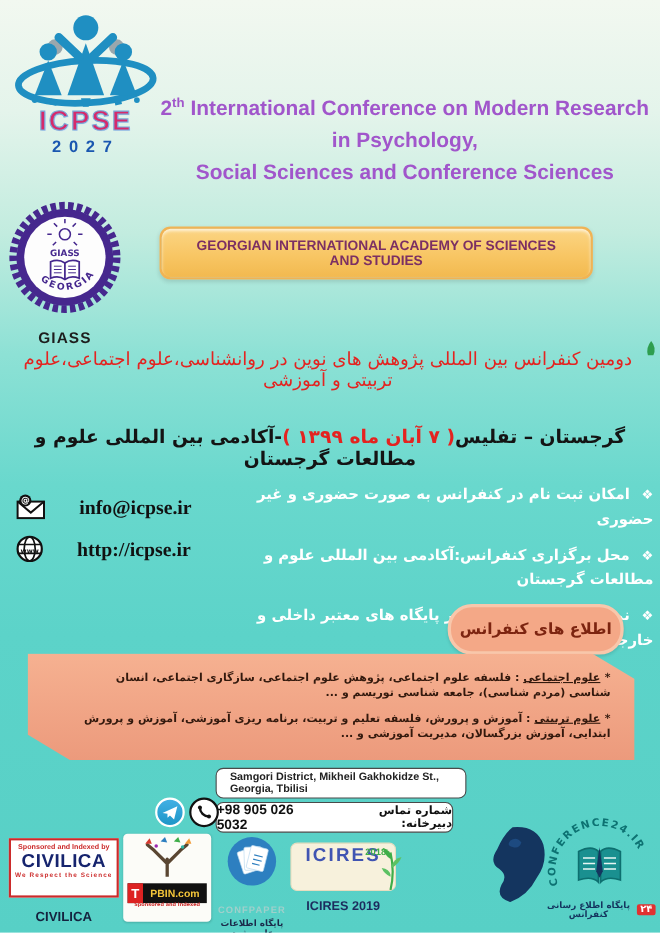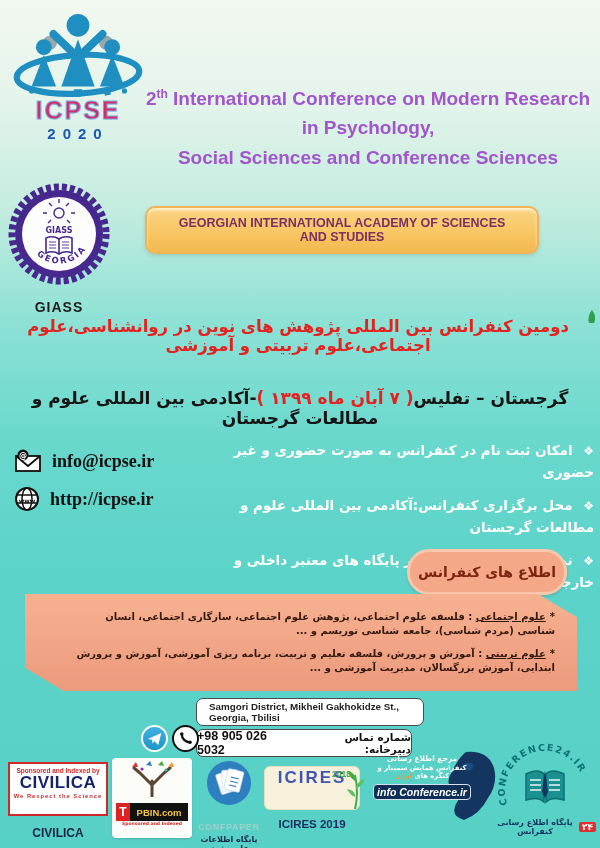--- a/index.html
+++ b/index.html
@@ -22,30 +22,30 @@
   .giass-caption{position:absolute;left:8px;top:299px;width:102px;text-align:center;
     font-family:"Liberation Sans",sans-serif;font-weight:700;font-size:14px;color:#1d1d1d;letter-spacing:1px;}
   .orange-banner{position:absolute;left:145px;top:206px;width:394px;height:48px;border-radius:10px;
     background:linear-gradient(180deg,#fbd584 0%,#f8c664 55%,#f2b94f 100%);border:2px solid #f0b355;
     box-shadow:inset 0 2px 3px rgba(255,255,255,.7),0 2px 4px rgba(0,0,0,.12);
     display:flex;align-items:center;justify-content:center;text-align:center;
     font-family:"Liberation Sans",sans-serif;font-weight:700;font-size:12.5px;color:#7b2f63;padding:0 20px;box-sizing:border-box;}
 
   
   .fa-title{position:absolute;left:6px;top:317px;width:584px;direction:rtl;text-align:center;
-    font-weight:700;font-size:16.5px;color:#e42320;}
+    font-weight:400;font-size:16.5px;color:#e42320;}
   .leaf-decor{position:absolute;right:3px;top:308px;}
   .date-line{position:absolute;left:0;top:388px;width:600px;direction:rtl;text-align:center;
     font-weight:700;font-size:17px;color:#141414;}
   .date-line .red{color:#e42320;}
 
   
   .contact{position:absolute;left:14px;top:446px;}
   .contact-row{display:flex;align-items:center;gap:10px;height:30px;margin-bottom:8px;}
-  .contact-row .txt{font-family:"Liberation Serif","DejaVu Serif",serif;font-weight:700;font-size:18px;color:#111;}
+  .contact-row .txt{font-family:"Liberation Serif","DejaVu Serif",serif;font-weight:700;font-size:18px;color:#111;margin-left:20px;}
 
   
   .features{position:absolute;right:6px;top:440px;width:404px;direction:rtl;text-align:right;}
   .feature{color:#fff;font-weight:700;font-size:13.5px;margin-bottom:12px;line-height:1.6;}
   .feature .bullet{margin-left:6px;font-size:12px;}
 
   
   .topics-pill{position:absolute;right:33px;top:549px;width:154px;height:40px;border-radius:22px;
     background:#f4a887;border:3px solid #f8c7ab;box-shadow:0 2px 3px rgba(0,0,0,.12);
     display:flex;align-items:center;justify-content:center;direction:rtl;
@@ -130,21 +130,21 @@
       <path d="M56,92 L75,38 L94,92 Z" fill="#1f8fc2"></path>
       <path d="M68,52 L47,32" stroke="#1f8fc2" stroke-width="9" stroke-linecap="round"></path>
       <path d="M82,52 L103,32" stroke="#1f8fc2" stroke-width="9" stroke-linecap="round"></path>
       <path d="M70,95 L80,95 L78,104 L72,104 Z" fill="#1f8fc2"></path>
       <rect x="38" y="96" width="7" height="6" fill="#1f8fc2" transform="rotate(12 41 99)"></rect>
       <rect x="105" y="96" width="7" height="6" fill="#1f8fc2" transform="rotate(-12 108 99)"></rect>
       <circle cx="22" cy="97" r="3" fill="#1f8fc2"></circle>
       <circle cx="128" cy="97" r="3" fill="#1f8fc2"></circle>
     </svg>
     <div class="icpse-acronym">ICPSE</div>
-    <div class="icpse-year">2020</div>
+    <div class="icpse-year">2027</div>
   </div>
 
   <div class="title-en">
     <div><span>2</span><sup>th</sup> <span>International Conference on Modern Research in Psychology,</span></div>
     <div>Social Sciences and Conference Sciences</div>
   </div>
 
   <div class="giass-seal">
     <svg width="102" height="128" viewBox="0 0 102 102">
       <circle cx="51" cy="51" r="47" fill="none" stroke="#46288e" stroke-width="7" stroke-dasharray="5 3"></circle>
@@ -297,27 +297,20 @@
       <path d="M10,32 Q4,29 2,24 Q9,25 10,30 Z" fill="#5cc163"></path>
     </svg>
   </div>
   <div class="sp-icires-caption">ICIRES 2019</div>
 
   <div class="sp-infoconf">
     <svg class="infoconf-world" width="62" height="72" viewBox="0 0 62 72">
       <path d="M30,2 Q52,0 58,18 Q62,34 52,48 Q44,64 28,70 Q14,66 20,54 Q26,46 18,40 Q8,34 16,22 Q22,8 30,2 Z" fill="#14355f"></path>
       <path d="M28,14 q6,-4 10,2 q-2,6 -8,4 q-6,-1 -2,-6 Z" fill="#1d4a80"></path>
     </svg>
-    <div class="infoconf-texts">
-      <div class="infoconf-l1">مرجع اطلاع رسانی</div>
-      <div class="infoconf-l2">
-        <span>کنفرانس همایش سمینار و کنگره های</span> <span class="hl">ایران</span>
-      </div>
-      <div class="infoconf-domain">info Conference.ir</div>
-    </div>
   </div>
 
   <div class="sp-conf24">
     <svg width="102" height="78" viewBox="0 0 102 78">
       <defs>
           <path id="c24arc" d="M 14,66 A 40,40 0 1 1 88,66"></path>
         </defs>
       <text font-size="9.5" font-weight="bold" fill="#0d7272" letter-spacing="1.5">
         <textPath href="#c24arc" startOffset="1%">CONFERENCE24.IR</textPath>
       </text>

